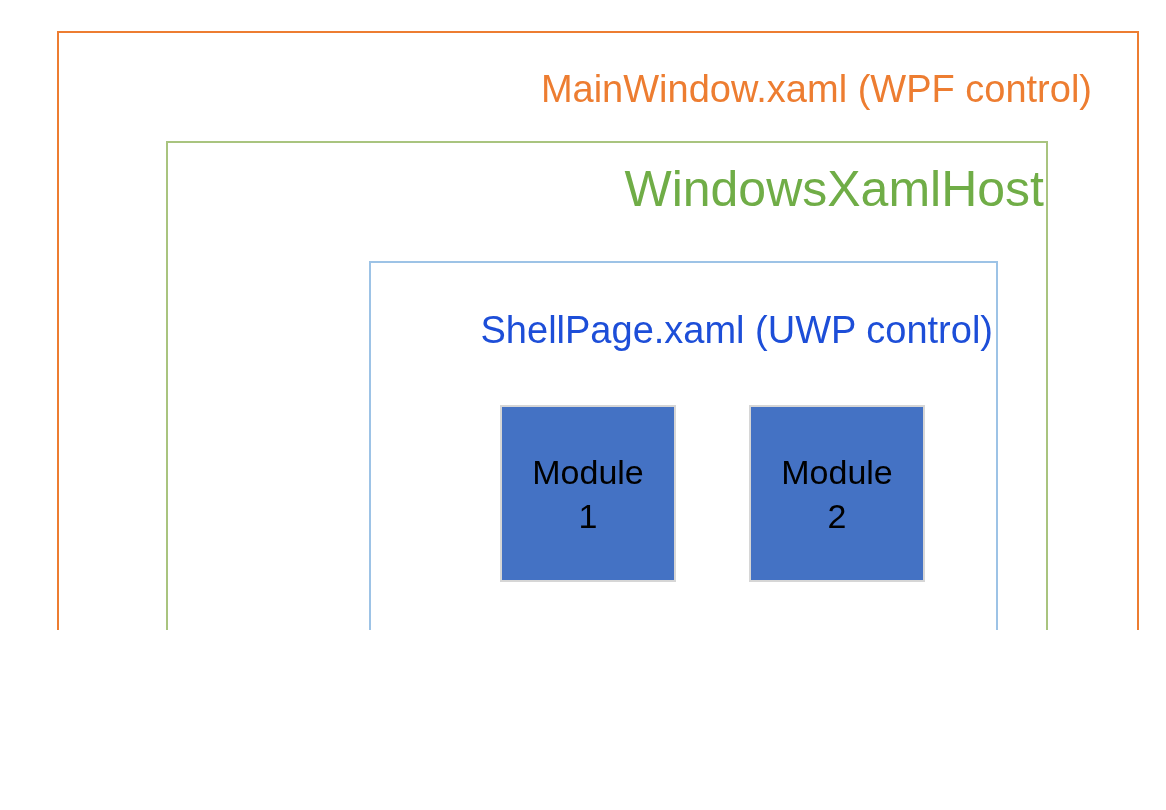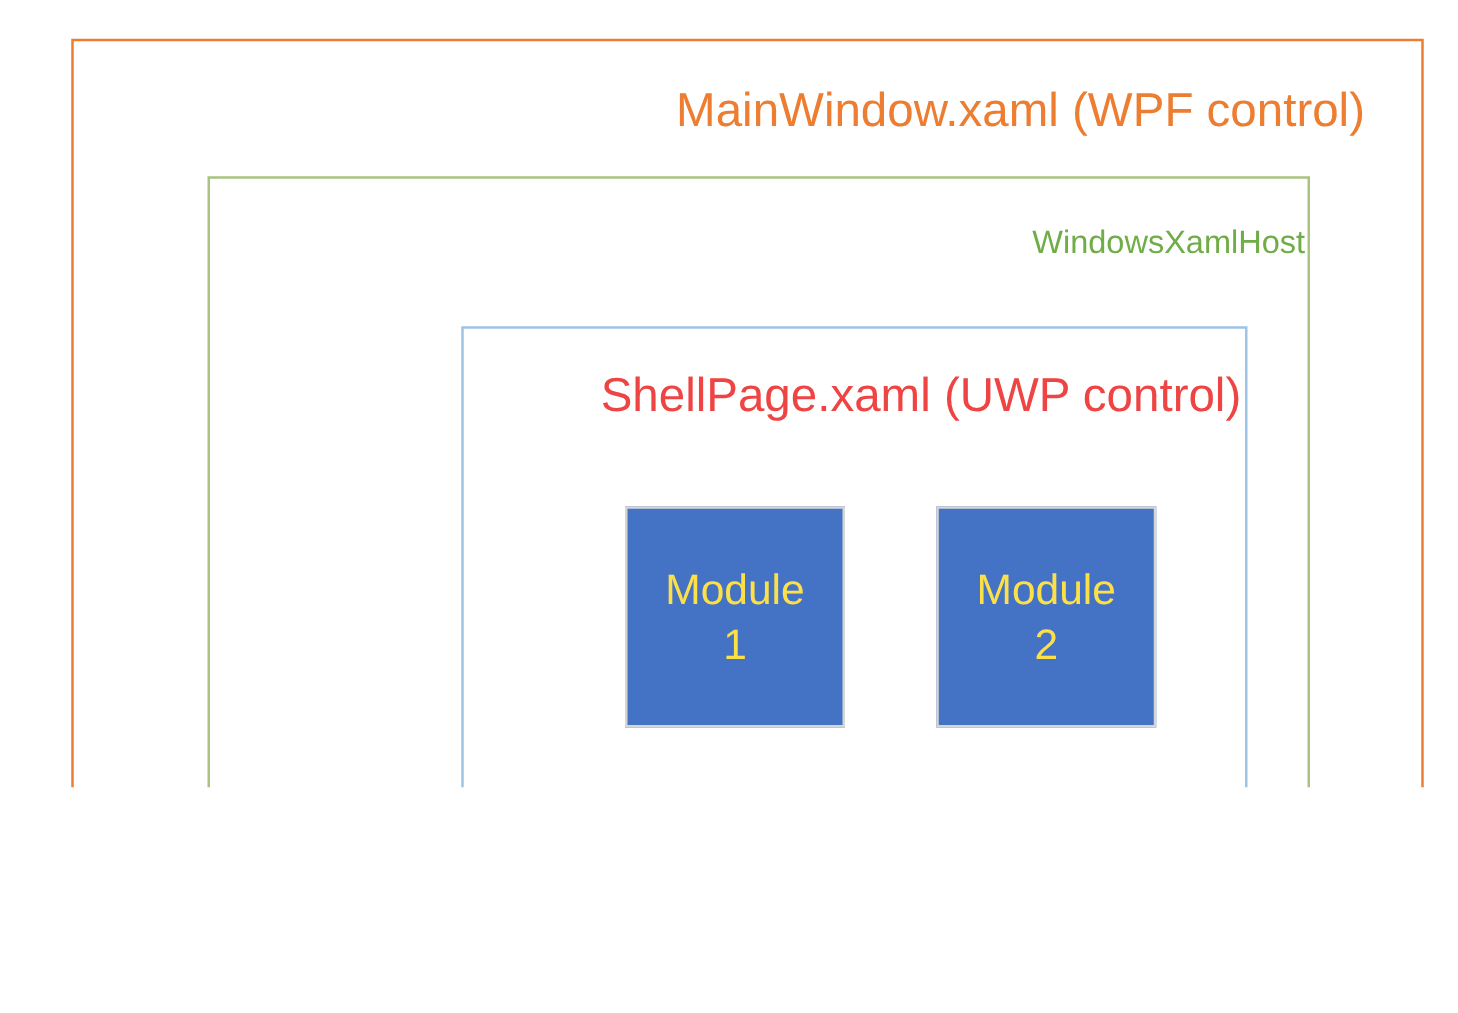--- a/index.html
+++ b/index.html
@@ -63,52 +63,52 @@
 
   .label-outer {
     right: 74px;
     top: 70px;
     font-size: 38px;
     color: #ED7D31;
   }
 
   .label-mid {
     right: 122px;
-    top: 180px;
-    font-size: 26px;
+    top: 164px;
+    font-size: 50px;
     color: #70AD47;
     text-align: right;
   }
 
   .label-inner {
     right: 173px;
-    top: 298px;
+    top: 311px;
     font-size: 38px;
-    color: #ef4444;
+    color: #1d4ed8;
   }
 
   
   .module {
     position: absolute;
     box-sizing: border-box;
     width: 176px;
     height: 177px;
     background: #4472C4;
     border: 2px solid #D6D6D6;
     display: flex;
     align-items: center;
     justify-content: center;
     text-align: center;
   }
 
   .module-1 { left: 500px; top: 405px; }
   .module-2 { left: 749px; top: 405px; }
 
   .module-label {
-    color: #fde047;
+    color: #000000;
     font-size: 34px;
     line-height: 44px;
     font-weight: 400;
     white-space: pre-line;
     letter-spacing: 0px;
   }
 </style>
 </head>
 <body>
 

